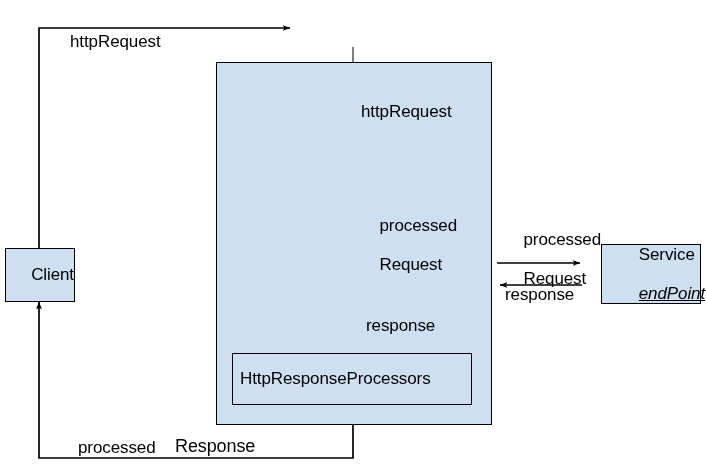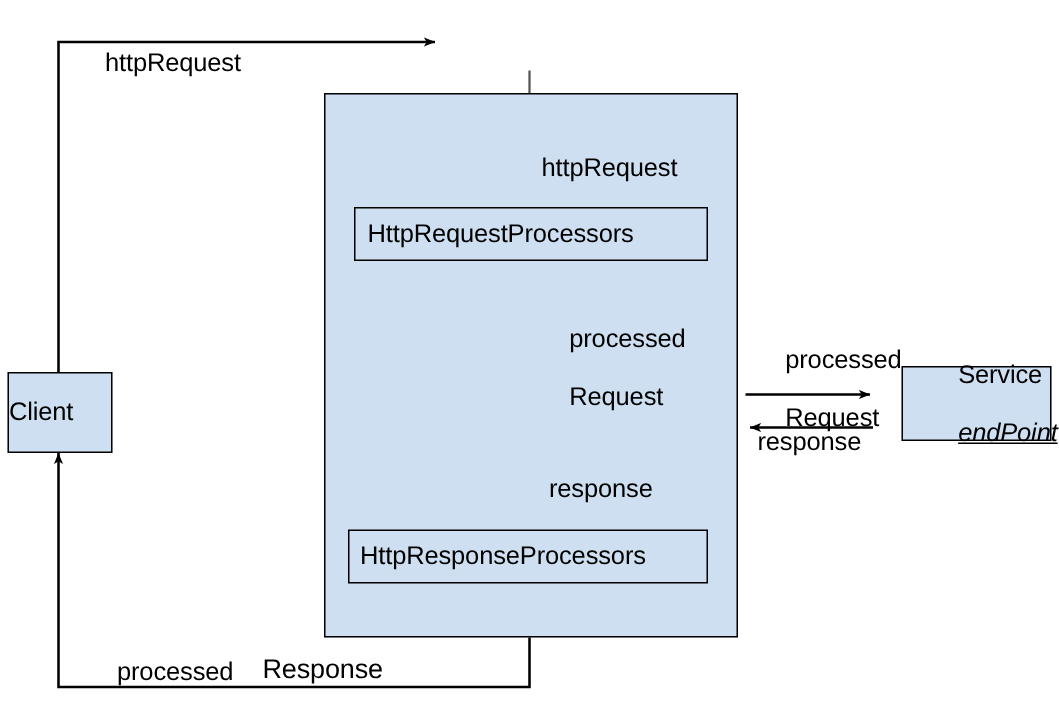--- a/index.html
+++ b/index.html
@@ -27,21 +27,21 @@
   }
   .node {
     position: absolute;
     box-sizing: border-box;
     border: 1.6px solid #000000;
     background: #cddff0;
     display: flex;
     align-items: center;
     color: #000000;
   }
-  .node.center-h { justify-content: flex-start; }
+  .node.center-h { justify-content: flex-end; }
   .node.left-h { justify-content: flex-start; }
   .node-label {
     font-size: 17px;
     line-height: 1.12;
     white-space: pre;
     letter-spacing: -0.1px;
   }
   .lbl {
     position: absolute;
     color: #000000;
@@ -97,30 +97,27 @@
       <path d="M353,389 L353,458 L39,458 L39,302" fill="none" stroke="#000000" stroke-width="1.7" marker-end="url(#arrowEnd)"></path>
     </g>
   </svg>
 
   <div class="node" style="left:216px; top:62px; width:276px; height:363px;"></div>
 
   <div class="node center-h" style="left:5px; top:248px; width:70px; height:54px;">
     <span class="node-label">Client</span>
   </div>
 
-  <div class="node left-h" style="left:236px; top:138px; width:236px; height:36px; padding-left:8px;">
-    <span class="node-label">HttpRequestProcessors</span>
-  </div>
 
 
-  <div class="node left-h" style="left:232px; top:353px; width:240px; height:36px; padding-left:7px;">
+  <div class="node left-h" style="left:232px; top:353px; width:240px; height:52px; padding-left:7px;">
     <span class="node-label">HttpResponseProcessors</span>
   </div>
 
-  <div class="node" style="left:601px; top:244px; width:100px; height:50px; padding-left:9px; align-items:center;">
+  <div class="node" style="left:601px; top:244px; width:100px; height:60px; padding-left:9px; align-items:center;">
     <span class="node-label">
       <span>Service</span><br>
       <span class="u">endPoint</span>
     </span>
   </div>
 
   <span class="lbl" style="left:70px; top:32px;">httpRequest</span>
 
 
   <span class="lbl" style="left:361px; top:102px;">httpRequest</span>

